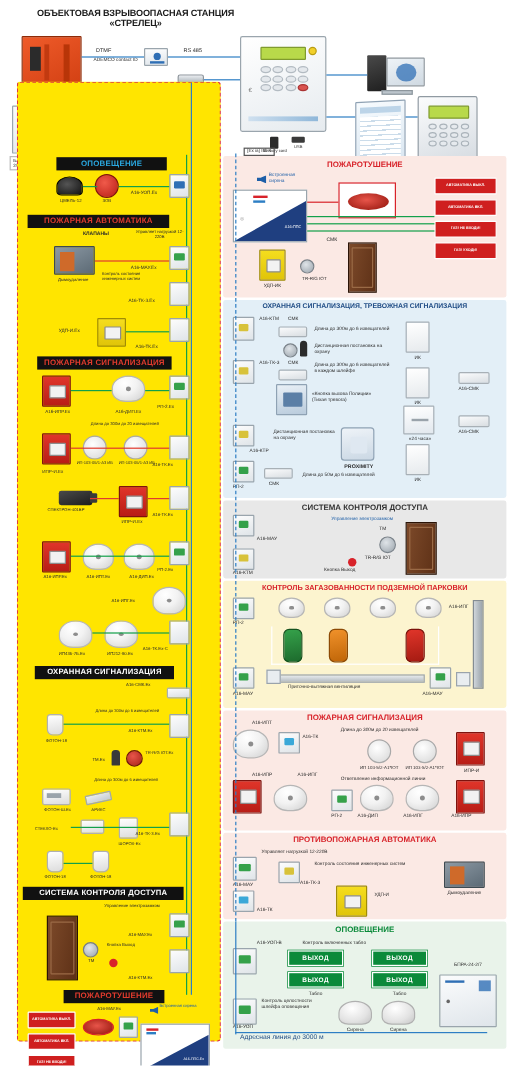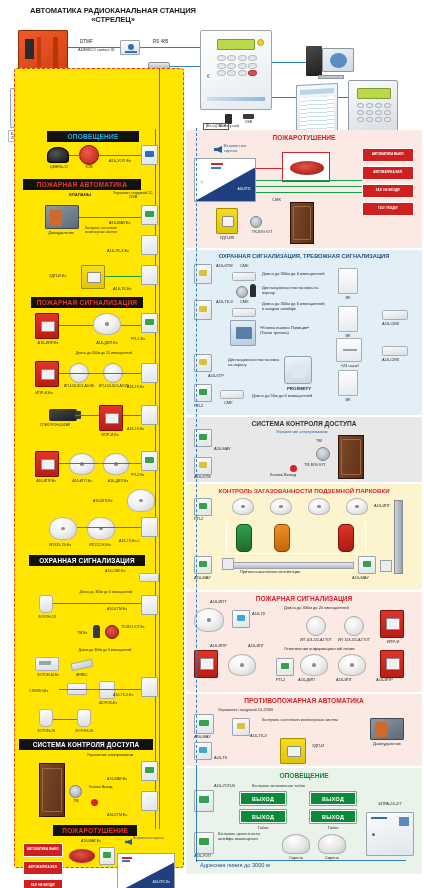--- a/index.html
+++ b/index.html
@@ -90,21 +90,21 @@
     font-weight:bold; letter-spacing:0.2px;
   }
   .banner.dark { background:#111111; color:#2aa8e0; font-size:6.6px; }
   .banner.darkred { background:#111111; color:#e23b2e; font-size:6.6px; }
   .banner.darkgrn { background:#111111; color:#ffffff; font-size:6.4px; }
   .sec-title { position:absolute; width:100%; text-align:center; font-weight:bold; font-size:6.6px; }
 </style>
 </head>
 <body>
 
-<div class="title">АВТОМАТИКА РАДИОКАНАЛЬНАЯ СТАНЦИЯ «СТРЕЛЕЦ»</div>
+<div class="title">ОБЪЕКТОВАЯ ВЗРЫВООПАСНАЯ СТАНЦИЯ «СТРЕЛЕЦ»</div>
 
 <div class="abs" style="left:0;top:22px;width:424px;height:110px;">
 
   <div class="box" style="left:18px;top:8px;width:50px;height:46px;background:linear-gradient(150deg,#ef5b2a,#d13f12);border:1.2px solid #8f2a06;border-radius:1px;">
     <div style="position:absolute;left:6px;top:8px;width:9px;height:20px;background:#2b2b2b;"></div>
     <div style="position:absolute;left:18px;top:6px;width:4px;height:30px;background:#c23a10;"></div>
     <div style="position:absolute;left:34px;top:6px;width:5px;height:32px;background:#b83508;"></div>
   </div>
   <div class="lbl" style="left:16px;top:56px;background:#ffffff;border:0.5px solid #bbb;padding:0.5px 2px;font-size:4px;">Модуль МС-RS</div>
 

